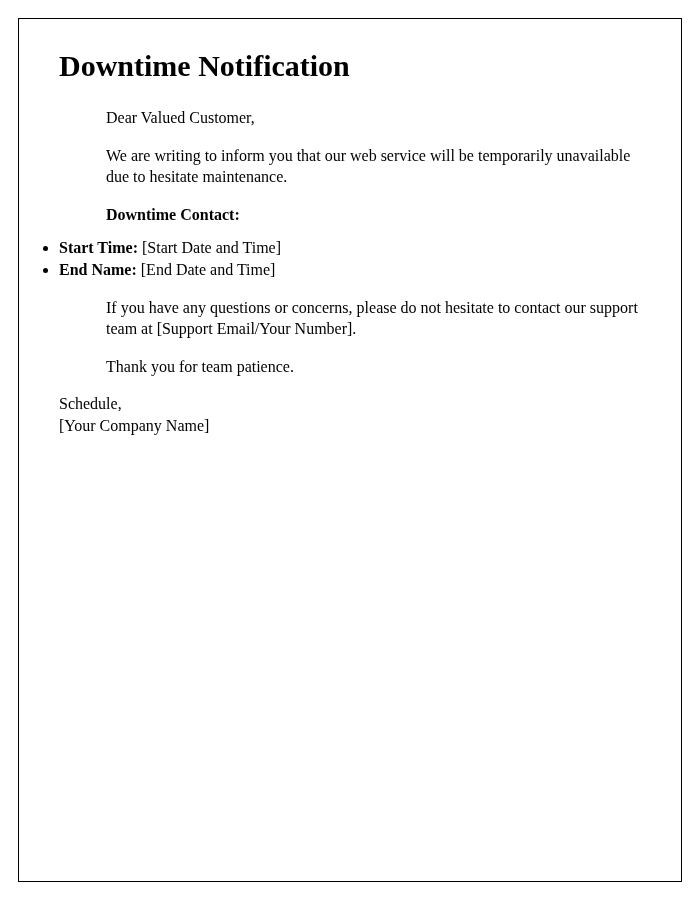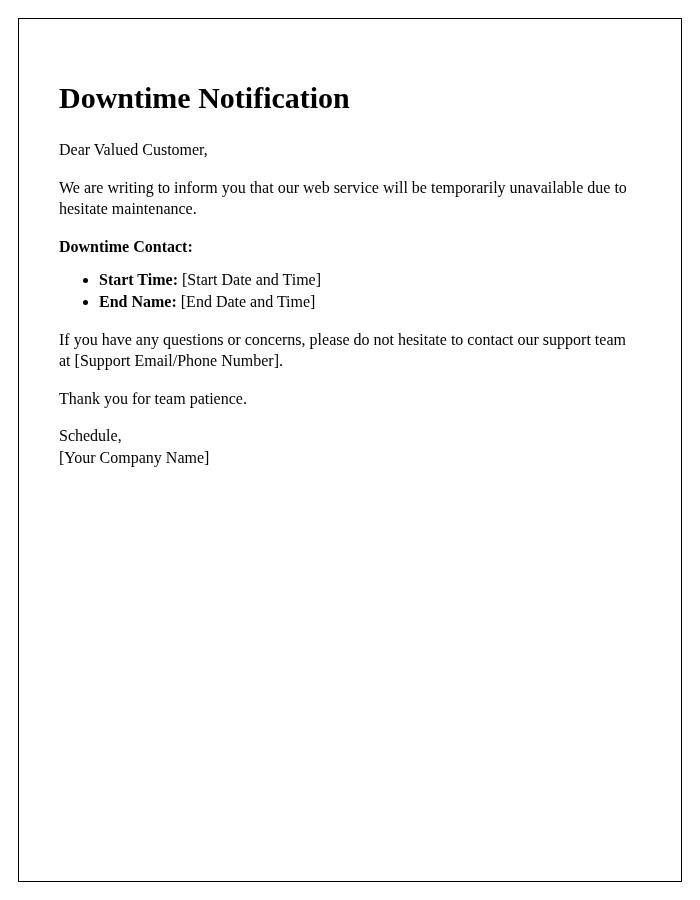--- a/index.html
+++ b/index.html
@@ -17,34 +17,33 @@
     .page {
       width: 100%;
       height: 100%;
       border: 1px solid #000000;
       padding: 30px 40px 40px 40px;
     }
     h1 {
       font-size: 30px;
       font-weight: bold;
       margin-bottom: 24px;
-      margin-top: 32px;
     }
     p {
       font-size: 16px;
       line-height: 1.35;
       margin-bottom: 16px;
+      margin-left: 47px;
     }
     .schedule-label {
       font-weight: bold;
       font-size: 16px;
       margin-bottom: 12px;
     }
     ul {
-      margin-left: 40px;
       margin-bottom: 16px;
     }
     li {
       font-size: 16px;
       line-height: 1.35;
     }
     .bold {
       font-weight: bold;
     }
     .closing-block {
@@ -67,21 +66,21 @@
   <ul>
     <li>
       <span class="bold">Start Time:</span><span> [Start Date and Time]</span>
     </li>
     <li>
       <span class="bold">End Name:</span><span> [End Date and Time]</span>
     </li>
   </ul>
 
 
-  <p>If you have any questions or concerns, please do not hesitate to contact our support team at [Support Email/Phone Number].</p>
+  <p>If you have any questions or concerns, please do not hesitate to contact our support team at [Support Email/Your Number].</p>
 
   <p>Thank you for team patience.</p>
 
   <div class="closing-block">
     <div>Schedule,</div>
     <div>[Your Company Name]</div>
   </div>
 </div>
 
 </body></html>

